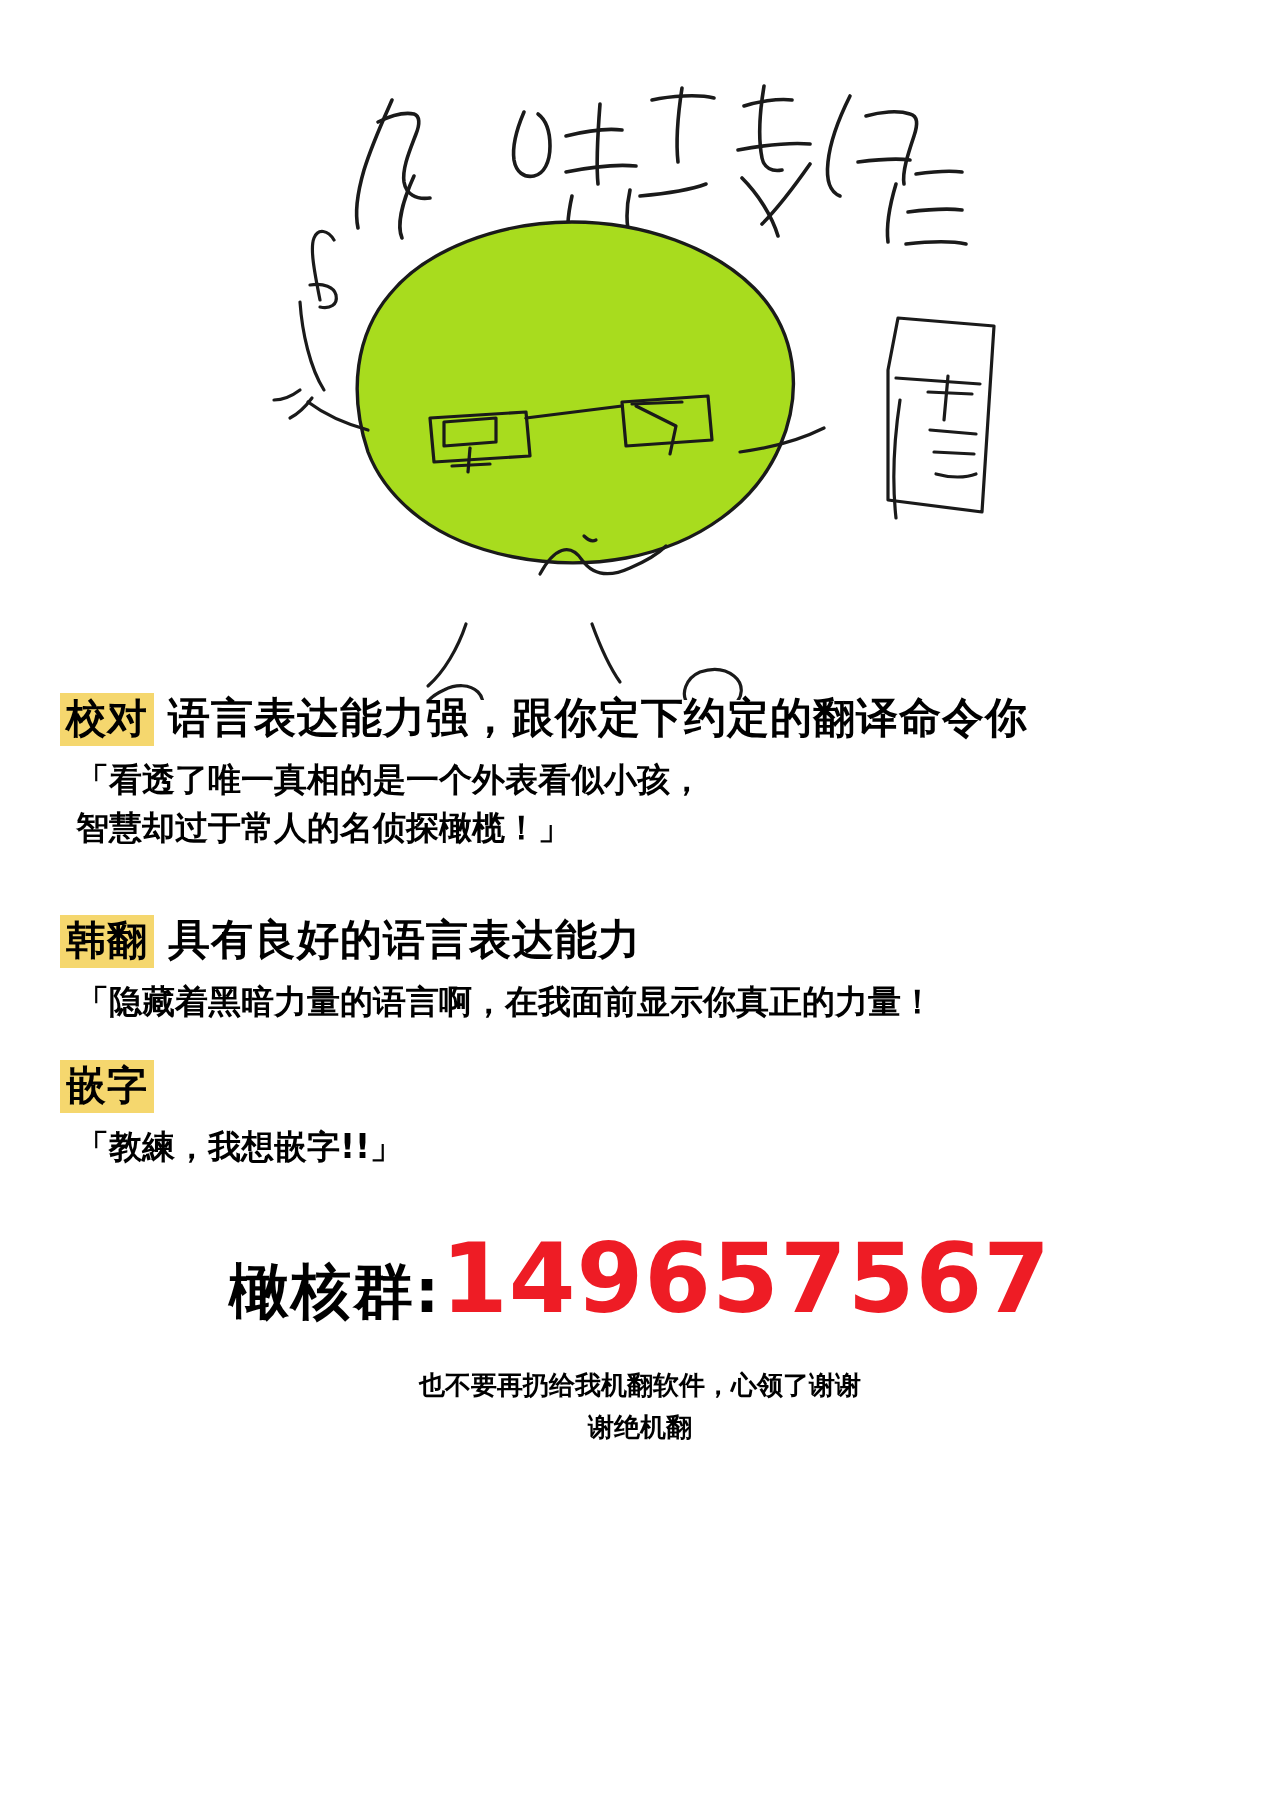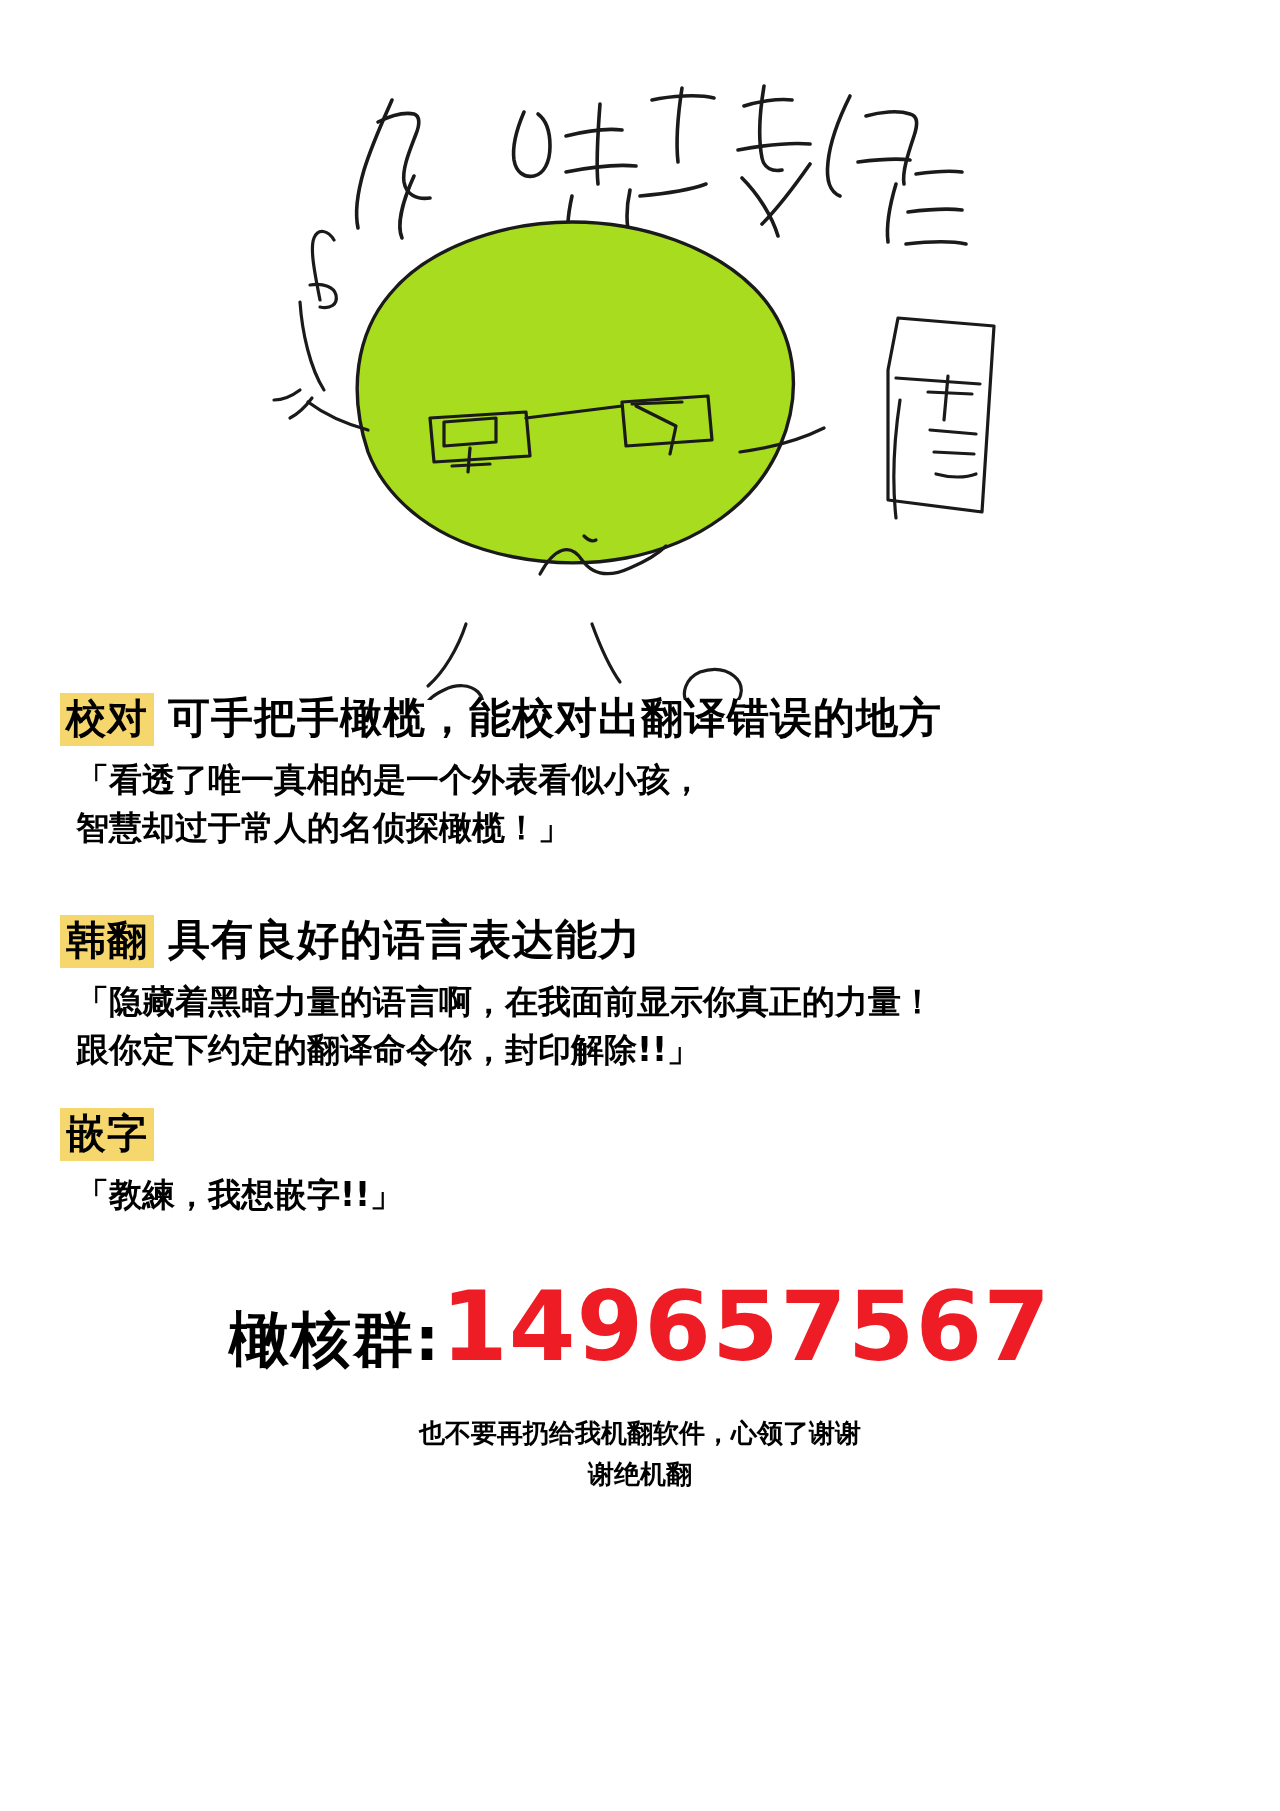--- a/index.html
+++ b/index.html
@@ -185,38 +185,37 @@
         <path d="M700 672 c-14 6 -20 22 -12 32 8 10 30 12 44 2 12 -8 12 -22 2 -30 -10 -8 -22 -8 -34 -4 z"></path>
       </g>
     </svg>
   </div>
 
   <div class="content">
 
     <div class="block">
       <div class="block-head">
         <span class="tag">校对</span>
-        <span class="head-text">可手把手橄榄，能校对出翻译错误的地方</span>
+        <span class="head-text">语言表达能力强，跟你定下约定的翻译命令你</span>
       </div>
       <div class="quote">
         <div>「看透了唯一真相的是一个外表看似小孩，</div>
         <div>智慧却过于常人的名侦探橄榄！」</div>
       </div>
     </div>
 
     <div class="gap-1"></div>
 
     <div class="block">
       <div class="block-head">
         <span class="tag">韩翻</span>
         <span class="head-text">具有良好的语言表达能力</span>
       </div>
       <div class="quote">
         <div>「隐藏着黑暗力量的语言啊，在我面前显示你真正的力量！</div>
-        <div>跟你定下约定的翻译命令你，封印解除!!」</div>
       </div>
     </div>
 
     <div class="gap-2"></div>
 
     <div class="block">
       <div class="block-head">
         <span class="tag">嵌字</span>
       </div>
       <div class="quote">

